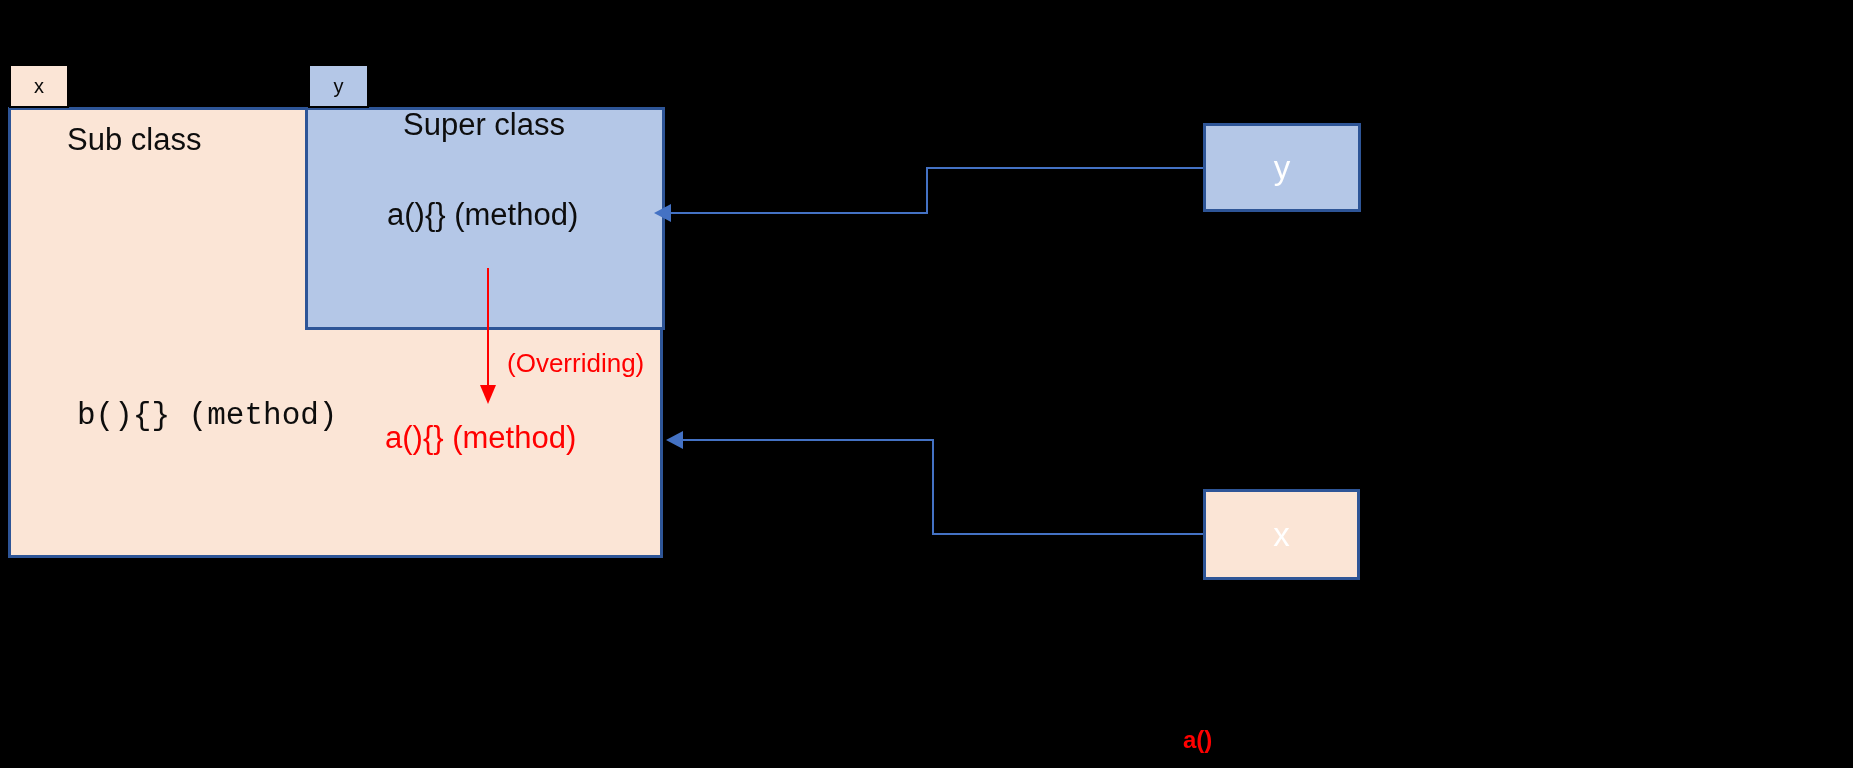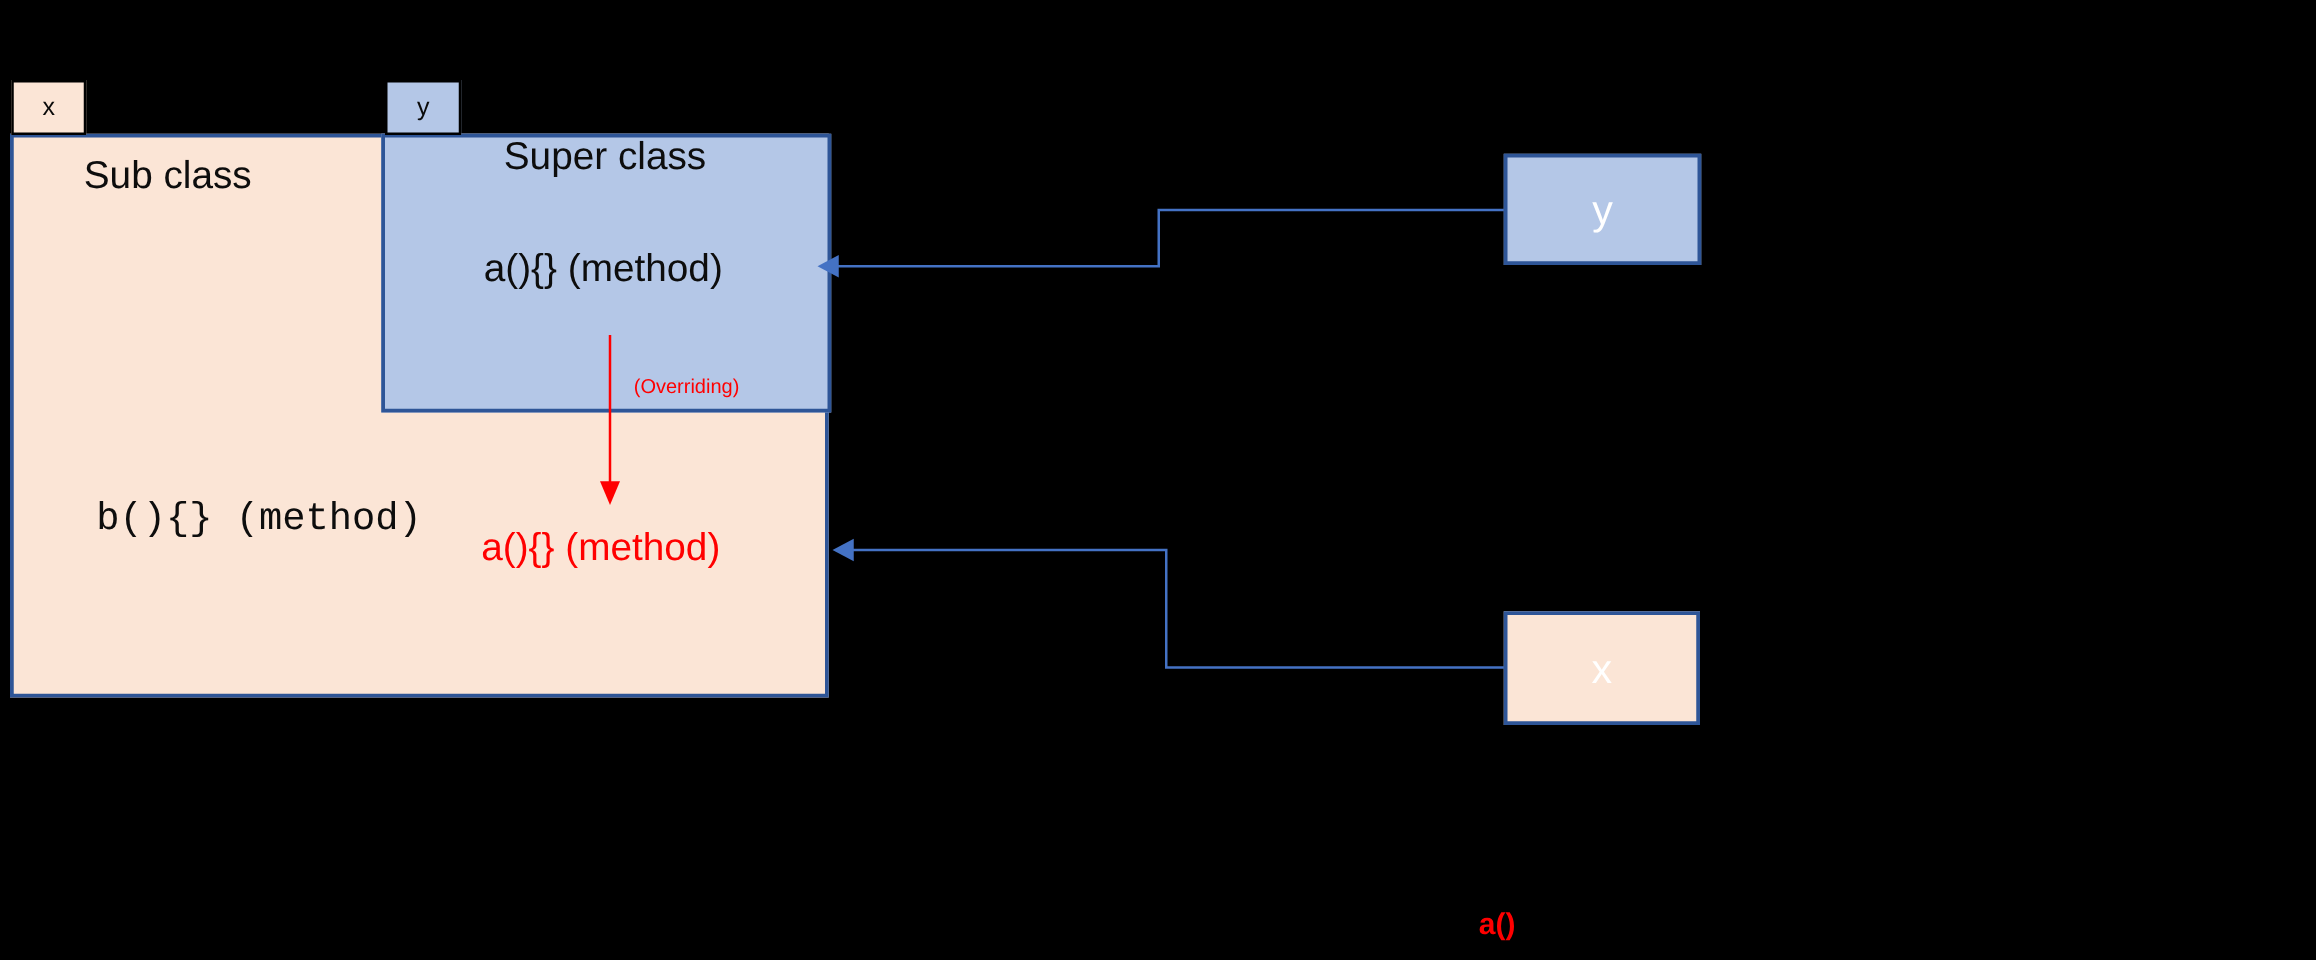--- a/index.html
+++ b/index.html
@@ -25,21 +25,21 @@
   
   .lbl{
     color:#0d0d0d;
     font-size:31px;
     line-height:1.2;
     white-space:nowrap;
     z-index:4;
     text-align:center;
   }
   .lbl.red{color:#FF0000;}
-  .lbl.small{font-size:16px;}
+  .lbl.small{font-size:26px;margin-top:48px;}
   
   .inst-box{
     border:3px solid #2E5597;
     display:flex;align-items:center;justify-content:center;
     color:#FFFFFF;font-size:33px;font-weight:300;
     z-index:2;
   }
   .call-lbl{
     color:#FF0000;font-size:24px;font-weight:bold;
     white-space:nowrap;z-index:4;

